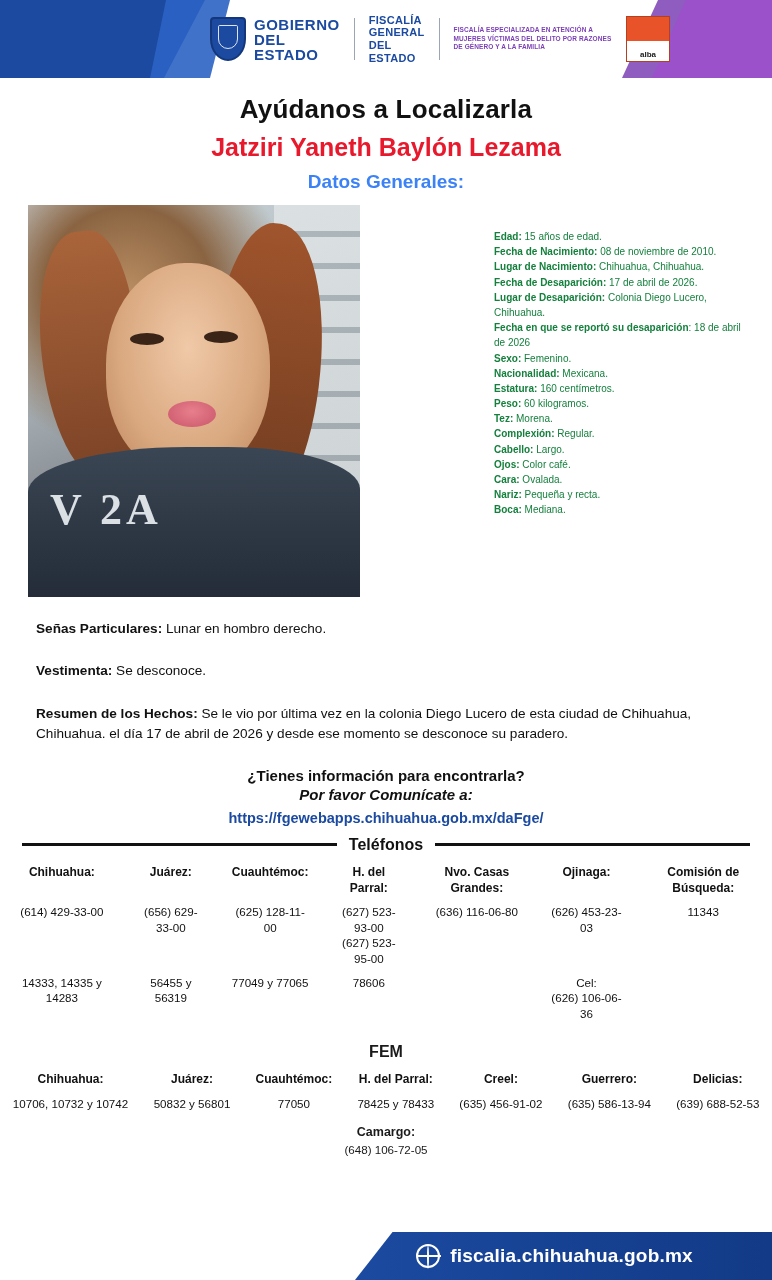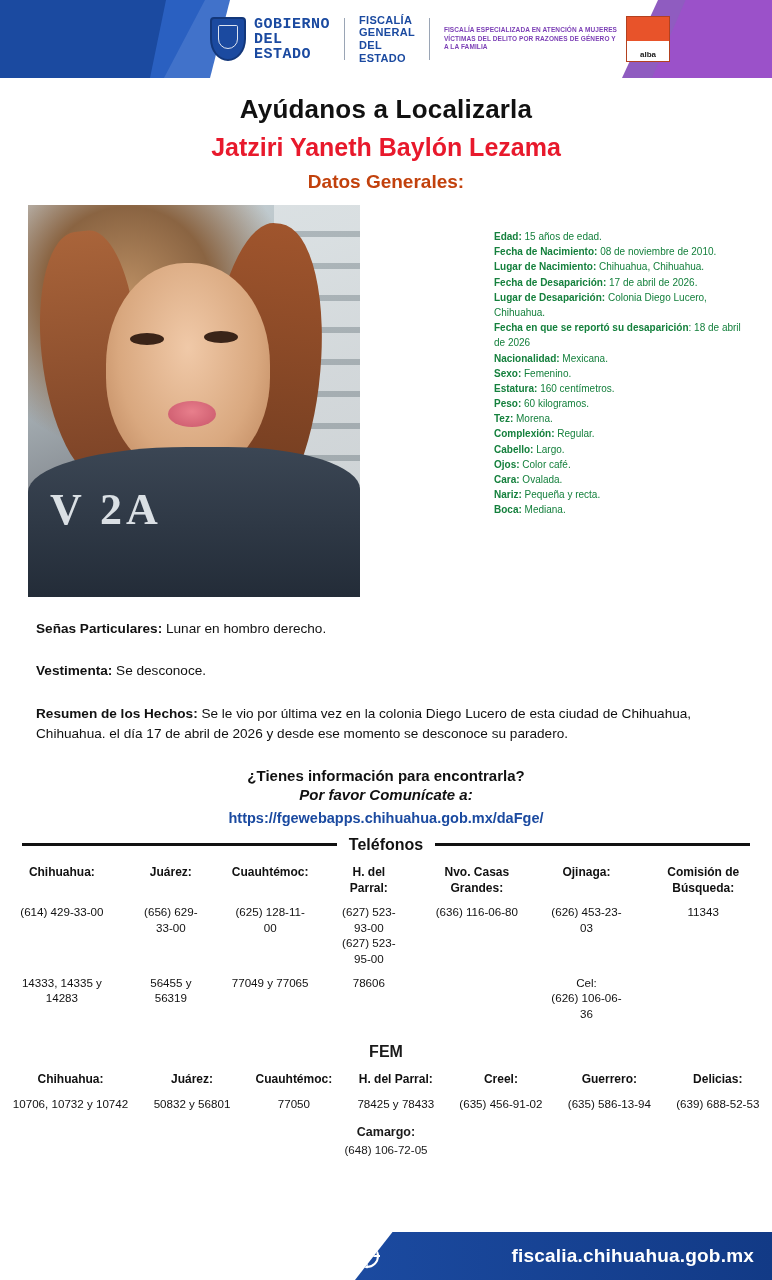--- a/index.html
+++ b/index.html
@@ -60,21 +60,21 @@
     position: relative;
     flex: none;
   }
   .shield::after{
     content:"";
     position:absolute; left:6px; top:6px; right:6px; bottom:10px;
     border:1px solid #ffffff;
     border-radius: 2px 2px 12px 12px;
     opacity:.85;
   }
-  .gob-text { line-height: 1; font-family: Liberation Mono, monospace; }
+  .gob-text { line-height: 1; }
   .gob-text .l1 {
     font-size: 15px; font-weight: bold; color: #1b4aa0; letter-spacing: .5px;
   }
   .gob-text .l2 {
     font-size: 15px; font-weight: bold; color: #1b4aa0; letter-spacing: .5px;
   }
   .hdr-div { width: 1px; height: 42px; background: #9aa5b5; margin: 0 6px; flex:none;}
   .fiscalia-text { line-height: 1.15; }
   .fiscalia-text .l1, .fiscalia-text .l2 {
     font-size: 11px; font-weight: bold; color: #1b4aa0; letter-spacing: .3px;
@@ -95,21 +95,21 @@
 
   
   .title-block { text-align: center; padding-top: 16px; }
   .t-main {
     font-size: 26px; font-weight: bold; color: #111; letter-spacing: .2px;
   }
   .t-name {
     font-size: 25px; font-weight: bold; color: #e8192c; margin-top: 8px;
   }
   .t-sub {
-    font-size: 19px; font-weight: bold; color: #c2410c; margin-top: 9px;
+    font-size: 19px; font-weight: bold; color: #3b82f6; margin-top: 9px;
   }
 
   
   .main {
     display: flex;
     padding: 12px 28px 0 28px;
     gap: 22px;
     align-items: flex-start;
   }
   .photo-wrap { width: 396px; flex: none; }
@@ -182,21 +182,21 @@
 
   
   .footer {
     position: absolute; left: 0; bottom: 0; width: 772px; height: 48px;
   }
   .f-white { position:absolute; left:0; top:0; width: 420px; height:48px; background:#ffffff; }
   .f-blue {
     position:absolute; left:355px; top:0; right:0; height:48px;
     background: linear-gradient(90deg,#1b4aa0 0%, #123a86 100%);
     clip-path: polygon(9% 0, 100% 0, 100% 100%, 0% 100%);
-    display:flex; align-items:center; justify-content:space-between; gap:10px;
+    display:flex; align-items:center; justify-content:center; gap:10px;
     padding-right: 18px;
   }
   .globe {
     width: 24px; height: 24px; border: 2px solid #fff; border-radius: 50%;
     position: relative; flex:none;
   }
   .globe::before{ content:""; position:absolute; left:-1px; top:9px; width:24px; height:2px; background:#fff; }
   .globe::after{ content:""; position:absolute; left:9px; top:-1px; width:2px; height:24px; background:#fff;
     border-radius:50%; box-shadow: 0 0 0 0 #fff; }
   .f-url { color:#fff; font-size: 19px; font-weight: bold; letter-spacing:.2px; }
@@ -248,22 +248,22 @@
     </div>
   </div>
 
   <div class="facts">
     <div class="fact"><b>Edad:</b><span> 15 años de edad.</span></div>
     <div class="fact"><b>Fecha de Nacimiento:</b><span> 08 de noviembre de 2010.</span></div>
     <div class="fact"><b>Lugar de Nacimiento:</b><span> Chihuahua, Chihuahua.</span></div>
     <div class="fact"><b>Fecha de Desaparición:</b><span> 17 de abril de 2026.</span></div>
     <div class="fact"><b>Lugar de Desaparición:</b><span> Colonia Diego Lucero, Chihuahua.</span></div>
     <div class="fact"><b>Fecha en que se reportó su desaparición</b><span>: 18 de abril de 2026</span></div>
+    <div class="fact"><b>Sexo:</b><span> Femenino.</span></div>
     <div class="fact"><b>Nacionalidad:</b><span> Mexicana.</span></div>
-    <div class="fact"><b>Sexo:</b><span> Femenino.</span></div>
     <div class="fact"><b>Estatura:</b><span> 160 centímetros.</span></div>
     <div class="fact"><b>Peso:</b><span> 60 kilogramos.</span></div>
     <div class="fact"><b>Tez:</b><span> Morena.</span></div>
     <div class="fact"><b>Complexión:</b><span> Regular.</span></div>
     <div class="fact"><b>Cabello:</b><span> Largo.</span></div>
     <div class="fact"><b>Ojos:</b><span> Color café.</span></div>
     <div class="fact"><b>Cara:</b><span> Ovalada.</span></div>
     <div class="fact"><b>Nariz:</b><span> Pequeña y recta.</span></div>
     <div class="fact"><b>Boca:</b><span> Mediana.</span></div>
   </div>

